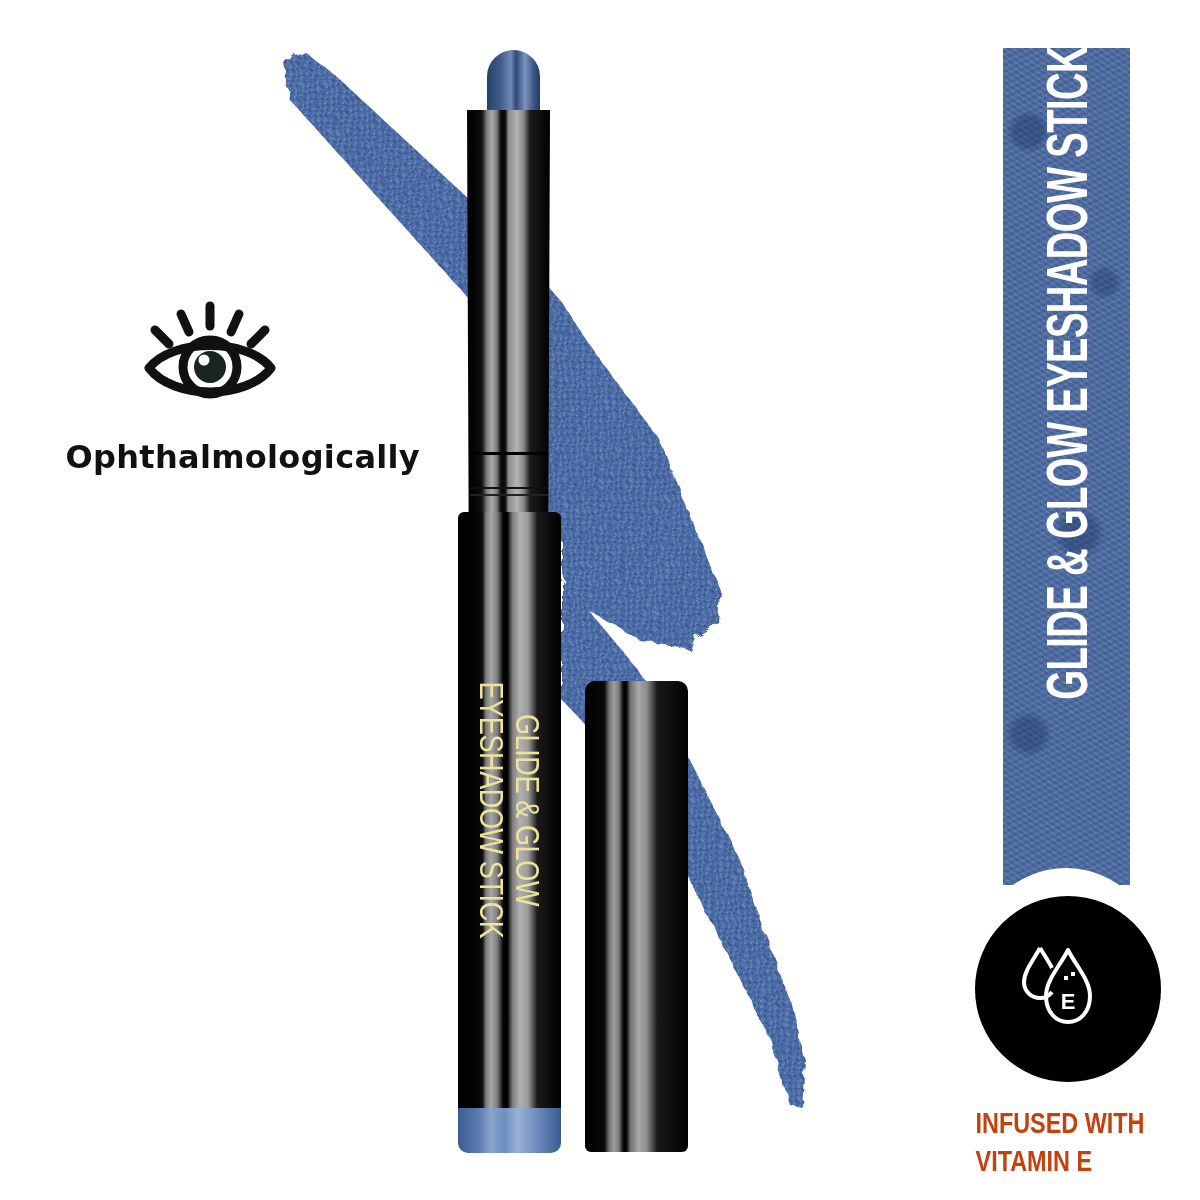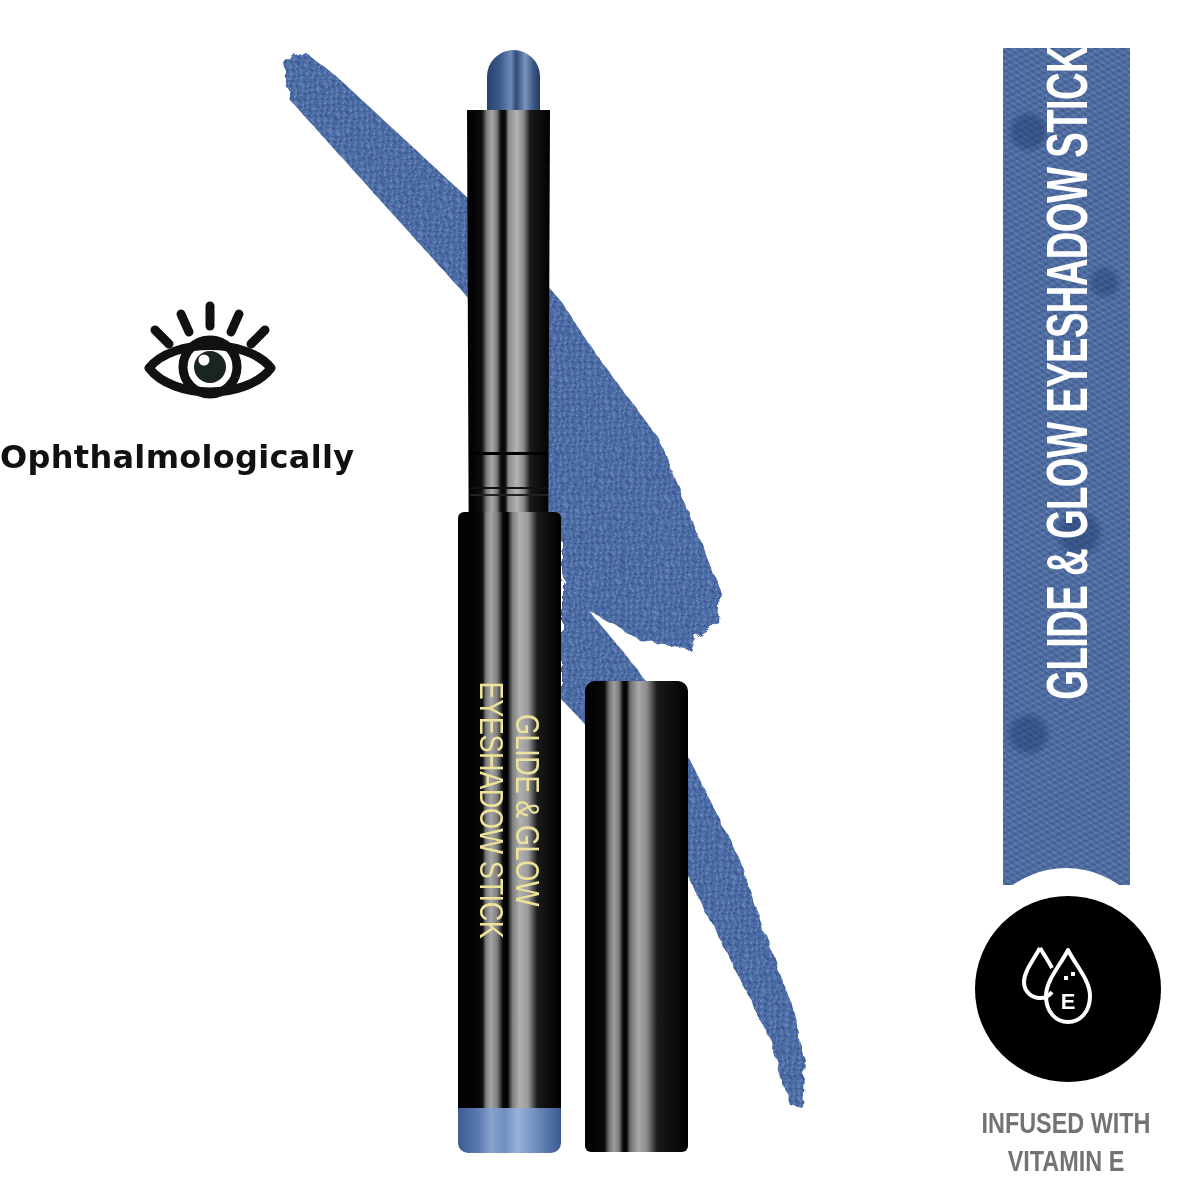--- a/index.html
+++ b/index.html
@@ -3,21 +3,21 @@
 <meta charset="utf-8">
 <style>
   html, body { margin: 0; padding: 0; background: #ffffff; }
   body { width: 1200px; height: 1200px; position: relative; overflow: hidden; font-family: "DejaVu Sans", sans-serif; }
   .abs { position: absolute; }
 
   
   #swatch-svg { position: absolute; left: 0; top: 0; width: 1200px; height: 1200px; }
 
   
-  .eye-badge { left: 0; top: 300px; width: 420px; text-align: left; }
+  .eye-badge { left: 0; top: 300px; width: 420px; text-align: right; }
   .eye-badge svg { display: block; margin: 0 auto; }
   .eye-label { font-family: "DejaVu Sans", sans-serif; font-weight: bold; font-size: 32px; line-height: 54px; color: #111; letter-spacing: 0.3px; margin-top: 20px; }
 
   
   .stick { position: absolute; }
   .tip { left: 487px; top: 50px; width: 53px; height: 64px; border-radius: 27px 27px 3px 3px;
          background: linear-gradient(90deg, #27416b 0%, #3d5c8c 25%, #6f89b4 45%, #2f4a78 55%, #7c95bd 72%, #3a5684 88%, #223a61 100%); }
   .sleeve { left: 467px; top: 110px; width: 83px; height: 410px;
             background: linear-gradient(90deg, #000 0%, #070707 12%, #101010 18%, #7f7f7f 24%, #a9a9a9 30%, #7a7a7a 36%, #0a0a0a 41%, #0a0a0a 46%, #8a8a8a 50%, #b5b5b5 60%, #8a8a8a 68%, #1a1a1a 76%, #000 100%);
             clip-path: polygon(0 0, 100% 0, 98% 100%, 2% 100%); }
@@ -48,21 +48,21 @@
       repeating-linear-gradient(-25deg, rgba(255,255,255,.05) 0 3px, rgba(0,0,0,.04) 3px 6px);
   }
   .banner-cut { position: absolute; left: 975px; top: 868px; width: 182px; height: 182px; border-radius: 50%; background: #fff; }
   .banner-text { position: absolute; left: 1003px; top: 48px; width: 127px; height: 820px; }
   .banner-text .rot { position: absolute; left: 63px; top: 410px; width: 820px; transform: translate(-50%, -50%) rotate(-90deg); text-align: center; }
   .banner-title { display: inline-block; font-family: "Liberation Sans", sans-serif; font-weight: bold; font-size: 58px; color: #ffffff; letter-spacing: -1px; white-space: nowrap; transform: scaleX(0.66); transform-origin: center; }
 
   
   .vit-circle { left: 975px; top: 896px; width: 186px; height: 186px; border-radius: 50%; background: #000; }
   .vit-circle svg { position: absolute; left: 43px; top: 48px; }
-  .vit-label { left: 950px; top: 1104px; width: 232px; text-align: center; font-family: "Liberation Sans", sans-serif; font-weight: bold; font-size: 30px; line-height: 38px; color: #737373; }
+  .vit-label { left: 950px; top: 1104px; width: 232px; font-family: "Liberation Sans", sans-serif; font-weight: bold; font-size: 30px; line-height: 38px; color: #c2410c; }
   .vit-label span { display: block; transform: scaleX(0.78); white-space: nowrap; }
 </style>
 </head>
 <body>
 
 <svg id="swatch-svg" viewBox="0 0 1200 1200">
   <defs>
     <filter id="rough" x="-10%" y="-10%" width="120%" height="120%">
       <feTurbulence type="fractalNoise" baseFrequency="0.09" numOctaves="2" seed="7" result="n"></feTurbulence>
       <feDisplacementMap in="SourceGraphic" in2="n" scale="9"></feDisplacementMap>

